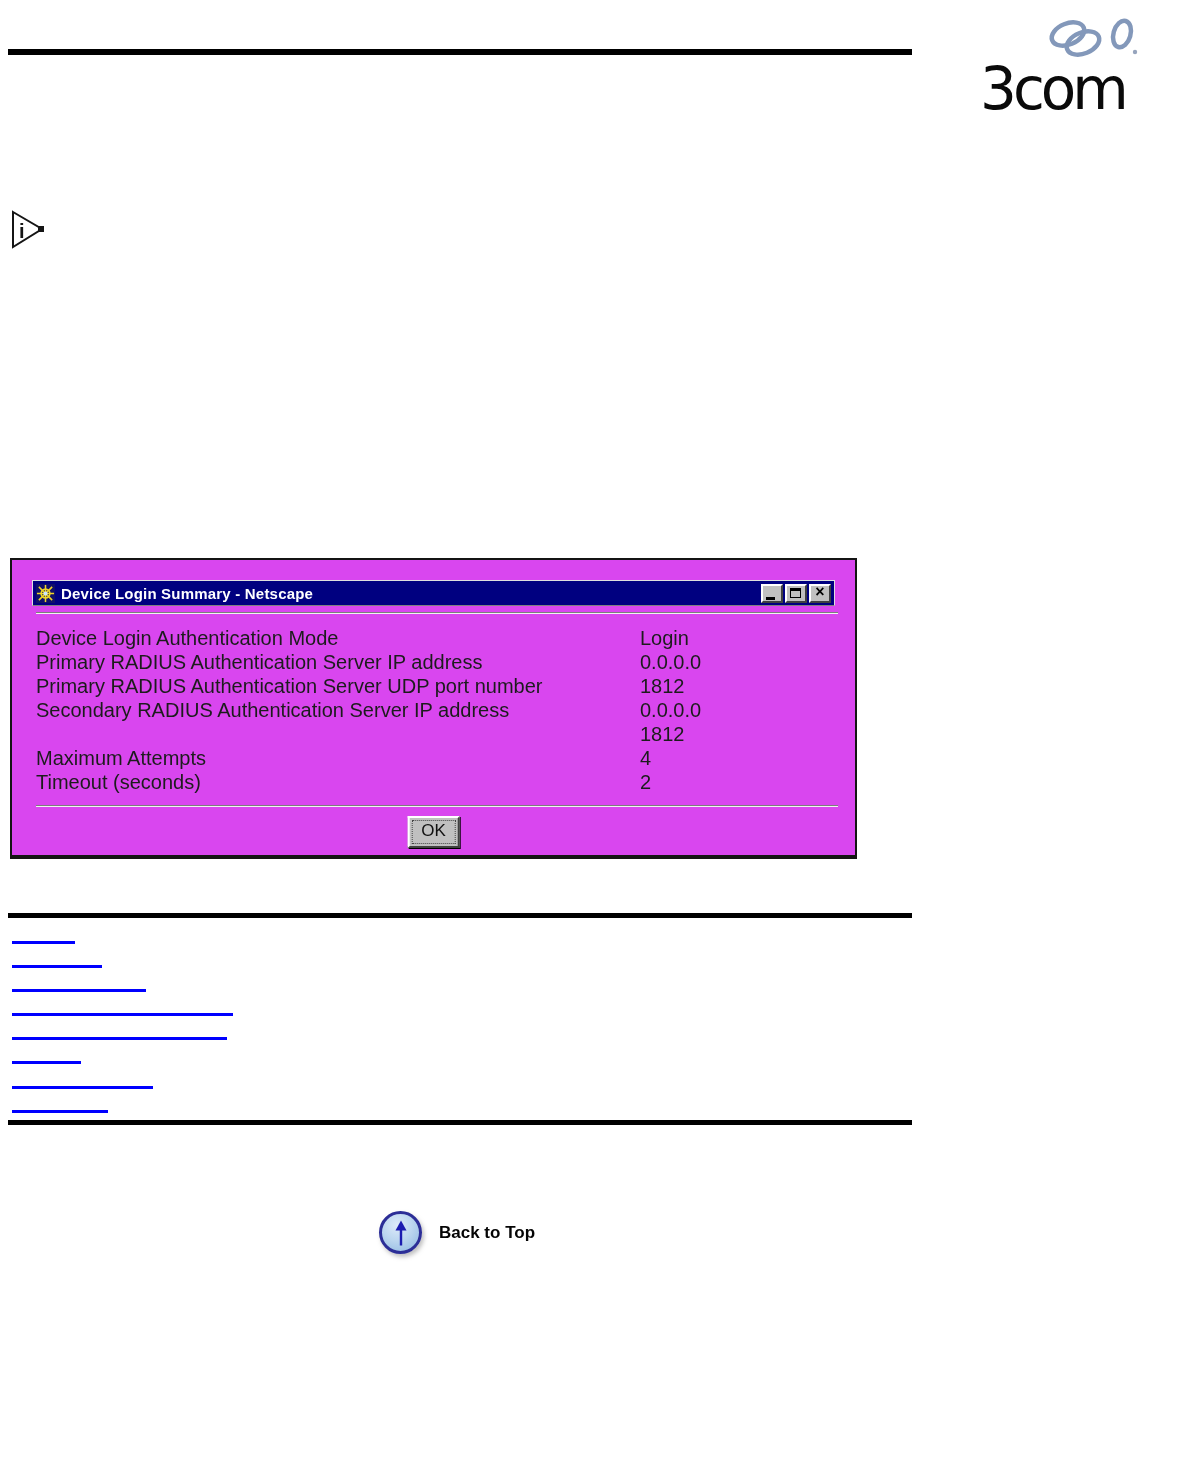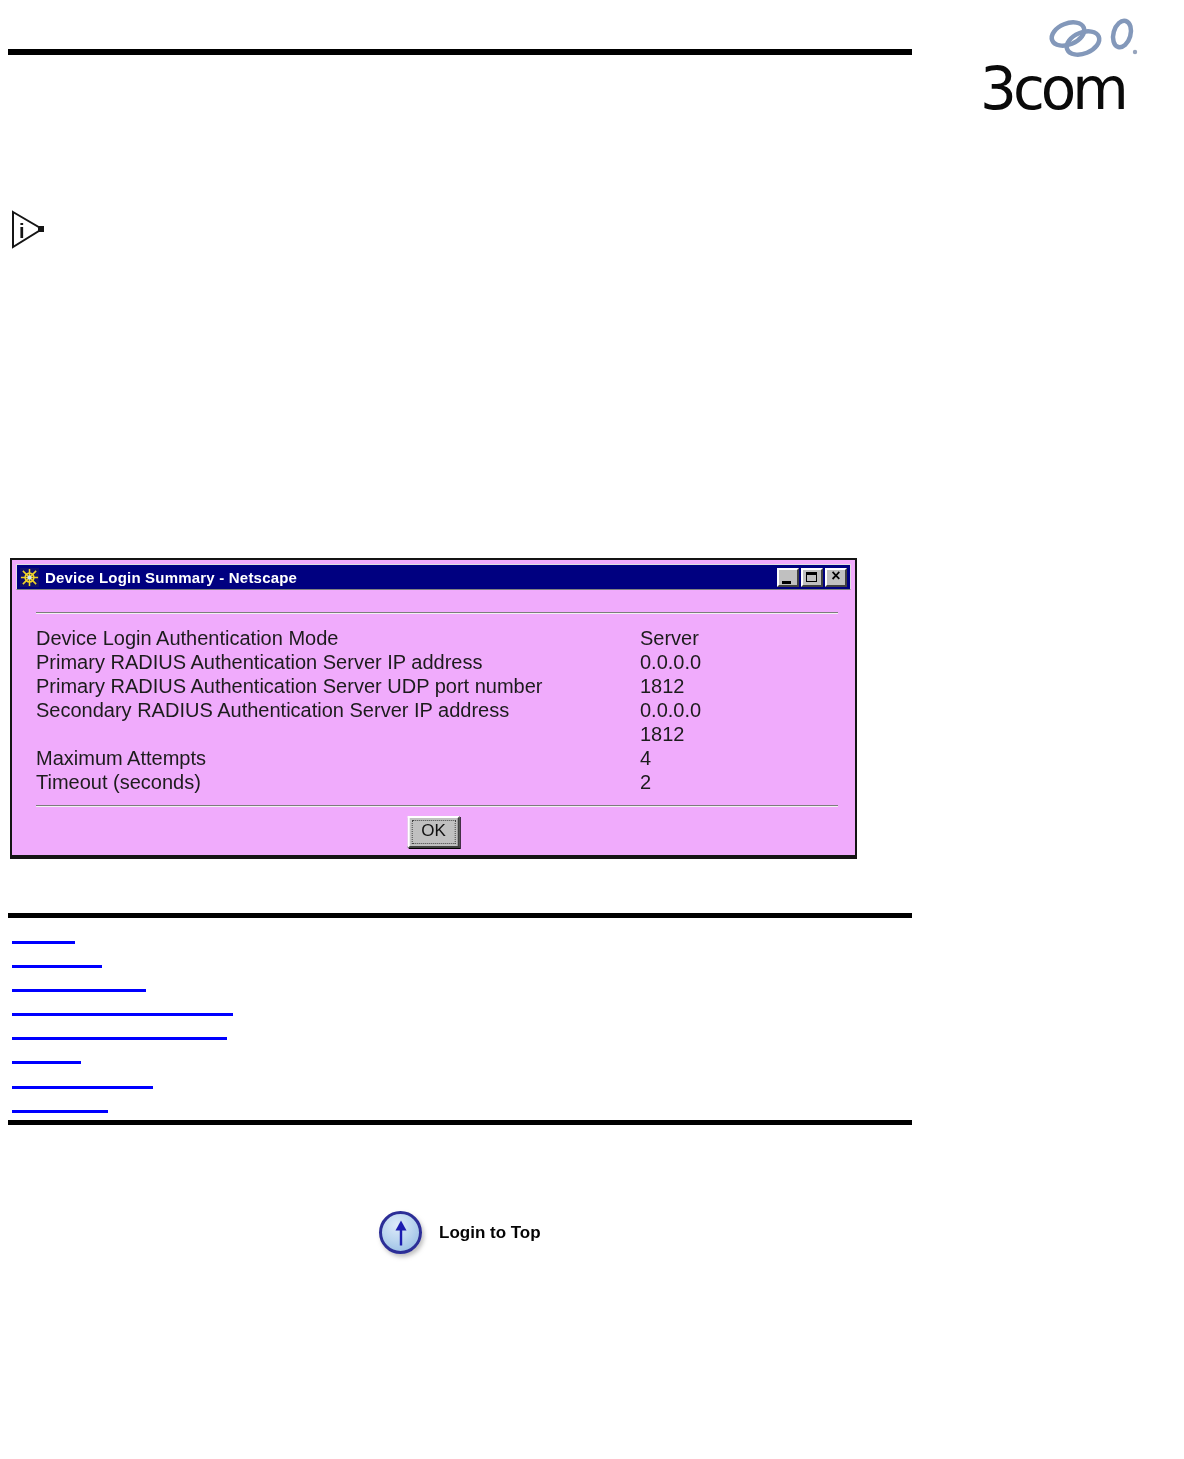--- a/index.html
+++ b/index.html
@@ -29,21 +29,21 @@
 
   .sphere { position:relative; display:inline-block; width:55px; height:55px; border-radius:50%;
             background: radial-gradient(circle at 38% 28%, #dcebfa 0%, #bcd6ef 40%, #9abfe4 75%, #87b0da 100%);
             border:3px solid #2c2e97;
             box-shadow: 3px 4px 5px rgba(130,130,130,.55), inset -2px -3px 4px rgba(70,90,160,.35); }
   .sphere svg { position:absolute; left:50%; top:50%; transform:translate(-50%,-50%); }
   .nav-label { display:block; margin-top:6px; font-size:20px; font-weight:bold; color:#050505; }
 
   
   .dialog { position:absolute; left:10px; top:558px; width:847px; height:301px;
-            background:#f0abfc; border:2px solid #141414; border-bottom-width:4px; padding:4px; }
+            background:#d946ef; border:2px solid #141414; border-bottom-width:4px; padding:20px; }
   .titlebar { display:flex; align-items:center; height:26px; background:#000080; padding:0 3px;
               border:1px solid #dfdfdf; border-bottom-color:#808080; }
   .titlebar-icon { width:19px; height:19px; margin-right:6px; flex:0 0 auto; }
   .titlebar-text { color:#fff; font-weight:bold; font-size:15px; letter-spacing:.2px; white-space:nowrap; }
   .win-buttons { margin-left:auto; display:flex; gap:2px; }
   .win-btn { width:22px; height:19px; background:#c0c0c0; position:relative;
              border-top:2px solid #fff; border-left:2px solid #fff;
              border-right:2px solid #404040; border-bottom:2px solid #404040; cursor:default; }
   .glyph-min { position:absolute; left:3px; bottom:1px; width:9px; height:3px; background:#000; }
   .glyph-max { position:absolute; left:3px; top:2px; width:11px; height:10px;
@@ -140,21 +140,21 @@
             <span class="glyph-close">×</span>
           </span>
       </span>
     </div>
 
     <div class="dlg-rule dlg-rule-1"></div>
 
     <div class="dlg-rows">
       <div class="dlg-row">
         <span>Device Login Authentication Mode</span>
-        <span class="dlg-value">Server</span>
+        <span class="dlg-value">Login</span>
       </div>
       <div class="dlg-row">
         <span>Primary RADIUS Authentication Server IP address</span>
         <span class="dlg-value">0.0.0.0</span>
       </div>
       <div class="dlg-row">
         <span>Primary RADIUS Authentication Server UDP port number</span>
         <span class="dlg-value">1812</span>
       </div>
       <div class="dlg-row">
@@ -194,16 +194,16 @@
 
   <div class="page-rule rule-links-bottom"></div>
 
   <a href="#" class="back-to-top">
     <span class="btt-sphere">
       <svg width="15" height="27" viewBox="0 0 15 27">
         <line x1="7.5" y1="6" x2="7.5" y2="26" stroke="#1c1cb0" stroke-width="2.4"></line>
         <polygon points="7.5,1 2,11 13,11" fill="#1c1cb0"></polygon>
       </svg>
     </span>
-    <span class="btt-label">Login to Top</span>
+    <span class="btt-label">Back to Top</span>
   </a>
 
 </div>
 
 </body></html>

